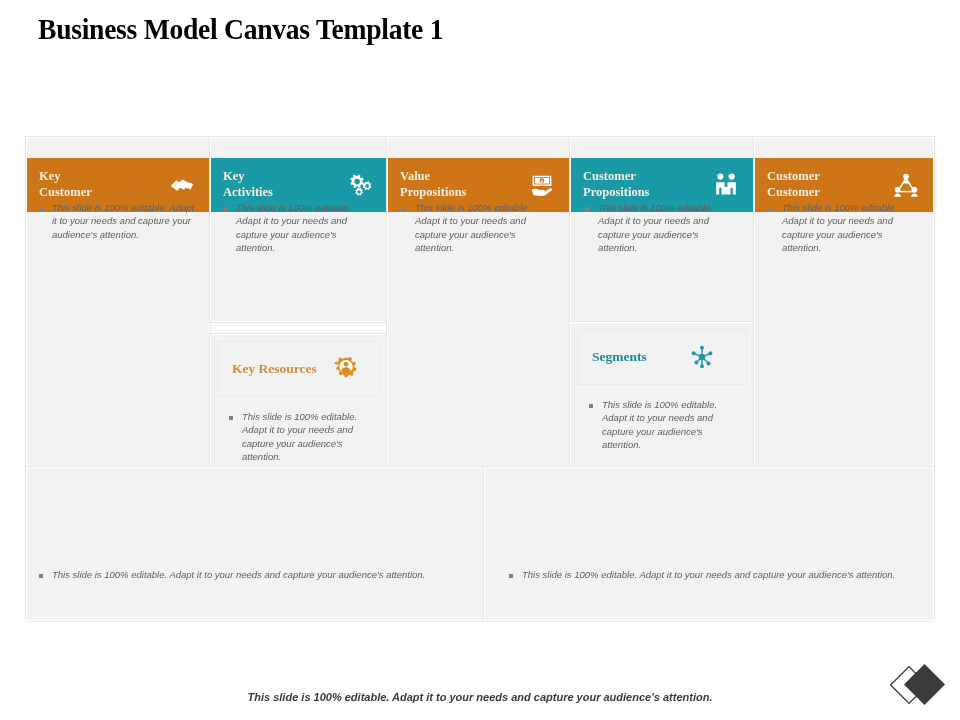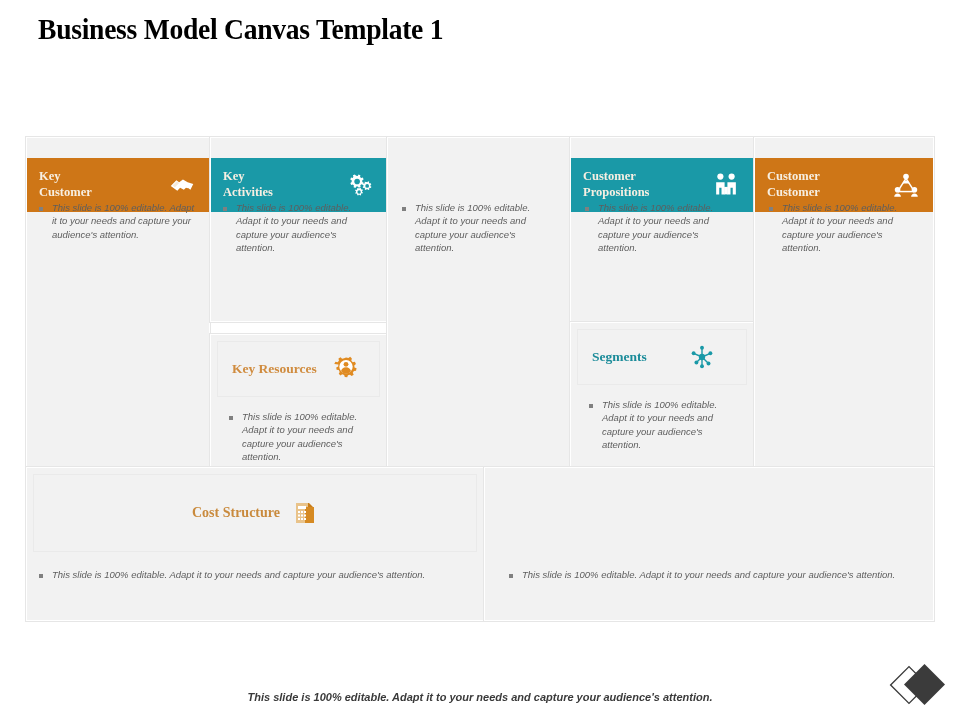--- a/index.html
+++ b/index.html
@@ -221,20 +221,35 @@
     </div>
     <div class="bullets" style="left:18px; top:75px; width:150px;">
       <div class="bullet">
         <span class="sq"></span>
         <span class="txt">This slide is 100% editable. Adapt it to your needs and capture your audience's attention.</span>
       </div>
     </div>
   </div>
 
   <div class="cell" style="left:361px; top:0px; width:183px; height:330px;">
+    <div class="hdr orange">
+      <div class="hdr-title">
+        <span>Value</span><br>
+        <span>Propositions</span>
+      </div>
+      <span class="hdr-icon">
+        <svg viewBox="0 0 32 32" width="30" height="30">
+          <rect x="6" y="6" width="20" height="11" rx="1" fill="#ffffff"></rect>
+          <rect x="8" y="8" width="16" height="7" fill="none" stroke="#ce7617" stroke-width="0.9"></rect>
+          <circle cx="16" cy="11.5" r="2.6" fill="#ce7617"></circle>
+          <text x="16" y="13.4" font-size="5" fill="#ffffff" text-anchor="middle" font-family="Liberation Serif, serif" font-weight="bold">$</text>
+          <path fill="#ffffff" d="M5 21c2.5-1.6 5.5-1.2 7.5.3h5.3c1.3 0 1.3 2 0 2h-4.3c2 .4 4.2.3 5.8-.6l5.4-3c1.5-.8 2.8 1.1 1.5 2.2l-6.2 4.6c-1.4 1-3.2 1.5-5 1.3l-8-.9z"></path>
+        </svg>
+      </span>
+    </div>
     <div class="bullets" style="left:14px; top:63px; width:155px;">
       <div class="bullet">
         <span class="sq"></span>
         <span class="txt">This slide is 100% editable. Adapt it to your needs and capture your audience's attention.</span>
       </div>
     </div>
   </div>
 
   <div class="cell" style="left:544px; top:0px; width:184px; height:185px;">
     <div class="hdr teal">
@@ -315,42 +330,20 @@
     </div>
     <div class="bullets" style="left:14px; top:63px; width:152px;">
       <div class="bullet">
         <span class="sq"></span>
         <span class="txt">This slide is 100% editable. Adapt it to your needs and capture your audience's attention.</span>
       </div>
     </div>
   </div>
 
   <div class="cell" style="left:0px; top:330px; width:458px; height:154px;">
-    <div class="bandhdr">
-      <span class="bandhdr-title orange">Cost Structure</span>
-      <span class="bandhdr-icon">
-        <svg viewBox="0 0 24 26" width="24" height="26">
-          <rect x="2" y="3" width="12" height="20" fill="#e9c38a"></rect>
-          <rect x="11" y="7" width="9" height="16" fill="#d68a22"></rect>
-          <path fill="#c97d18" d="M14 3h1l4 4h-5z"></path>
-          <rect x="4" y="6" width="8" height="3" fill="#ffffff"></rect>
-          <g fill="#ffffff">
-            <rect x="4" y="11" width="2" height="2"></rect>
-            <rect x="7" y="11" width="2" height="2"></rect>
-            <rect x="10" y="11" width="2" height="2"></rect>
-            <rect x="4" y="14.5" width="2" height="2"></rect>
-            <rect x="7" y="14.5" width="2" height="2"></rect>
-            <rect x="10" y="14.5" width="2" height="2"></rect>
-            <rect x="4" y="18" width="2" height="2"></rect>
-            <rect x="7" y="18" width="2" height="2"></rect>
-            <rect x="10" y="18" width="2" height="2"></rect>
-          </g>
-        </svg>
-      </span>
-    </div>
     <div class="bullets" style="left:12px; top:100px; width:420px;">
       <div class="bullet">
         <span class="sq"></span>
         <span class="txt">This slide is 100% editable. Adapt it to your needs and capture your audience's attention.</span>
       </div>
     </div>
   </div>
 
   <div class="cell" style="left:458px; top:330px; width:450px; height:154px;">
     <div class="bullets" style="left:24px; top:100px; width:420px;">

